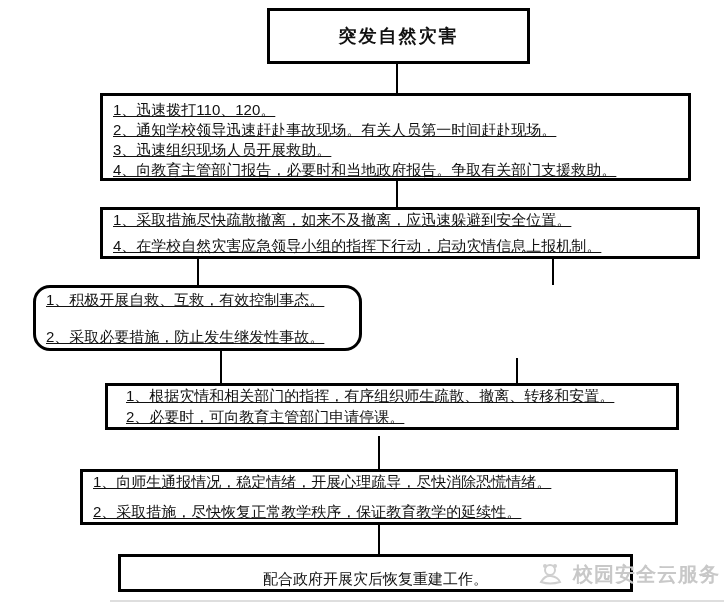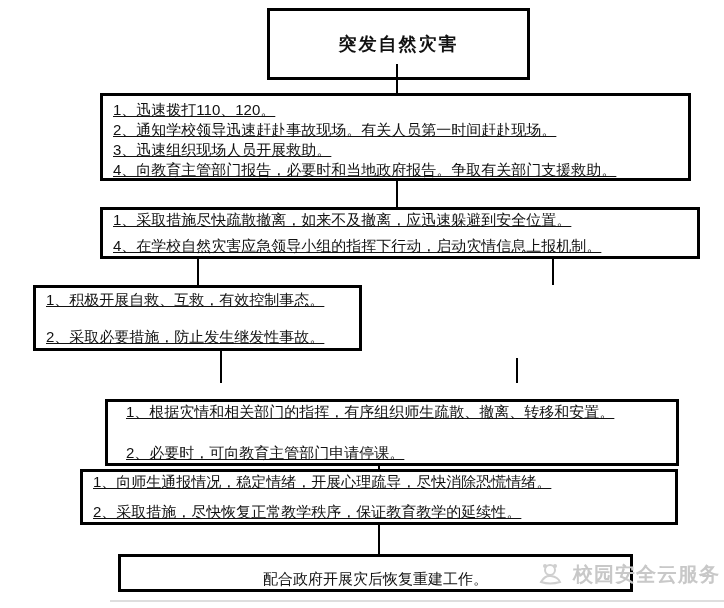--- a/index.html
+++ b/index.html
@@ -47,21 +47,21 @@
   .bottom-line{
     position:absolute;left:110px;top:600px;width:614px;height:2px;
     background:#dedede;
   }
 </style>
 </head>
 <body>
 
 <div class="canvas">
 
-  <div class="box title-box" style="left:267px;top:8px;width:263px;height:72px;border-width:3px;">
+  <div class="box title-box" style="left:267px;top:8px;width:263px;height:56px;border-width:3px;">
     <span>突发自然灾害</span>
   </div>
 
   <div class="vline" style="left:396px;top:64px;height:29px;"></div>
   <div class="vline" style="left:396px;top:181px;height:26px;"></div>
   <div class="vline" style="left:197px;top:259px;height:26px;"></div>
   <div class="vline" style="left:552px;top:259px;height:26px;"></div>
   <div class="vline" style="left:220px;top:351px;height:32px;"></div>
   <div class="vline" style="left:516px;top:358px;height:25px;"></div>
   <div class="vline" style="left:378px;top:436px;height:33px;"></div>
@@ -72,27 +72,27 @@
     <div class="line">2、通知学校领导迅速赶赴事故现场。有关人员第一时间赶赴现场。</div>
     <div class="line">3、迅速组织现场人员开展救助。</div>
     <div class="line">4、向教育主管部门报告，必要时和当地政府报告。争取有关部门支援救助。</div>
   </div>
 
   <div class="box step vcenter" style="left:100px;top:207px;width:600px;height:52px;padding-top:0;padding-bottom:0;">
     <div class="line">1、采取措施尽快疏散撤离，如来不及撤离，应迅速躲避到安全位置。</div>
     <div class="line">4、在学校自然灾害应急领导小组的指挥下行动，启动灾情信息上报机制。</div>
   </div>
 
-  <div class="box step vcenter" style="left:33px;top:285px;width:329px;height:66px;padding-top:0;padding-bottom:0;line-height:23px;">
+  <div class="box step vcenter" style="left:33px;top:285px;width:329px;height:66px;padding-top:0;padding-bottom:0;line-height:23px;border-radius:17px;">
     <div class="line">1、积极开展自救、互救，有效控制事态。</div>
     <div class="line">2、采取必要措施，防止发生继发性事故。</div>
   </div>
 
 
-  <div class="box step vcenter" style="left:105px;top:399px;width:574px;height:67px;padding-top:0;padding-bottom:0;padding-left:18px;">
+  <div class="box step vcenter" style="left:105px;top:383px;width:574px;height:47px;padding-top:0;padding-bottom:0;padding-left:18px;">
     <div class="line">1、根据灾情和相关部门的指挥，有序组织师生疏散、撤离、转移和安置。</div>
     <div class="line">2、必要时，可向教育主管部门申请停课。</div>
   </div>
 
   <div class="box step vcenter" style="left:80px;top:469px;width:598px;height:56px;padding-top:0;padding-bottom:0;">
     <div class="line">1、向师生通报情况，稳定情绪，开展心理疏导，尽快消除恐慌情绪。</div>
     <div class="line">2、采取措施，尽快恢复正常教学秩序，保证教育教学的延续性。</div>
   </div>
 
   <div class="box step center-text" style="left:118px;top:554px;width:515px;height:38px;">

